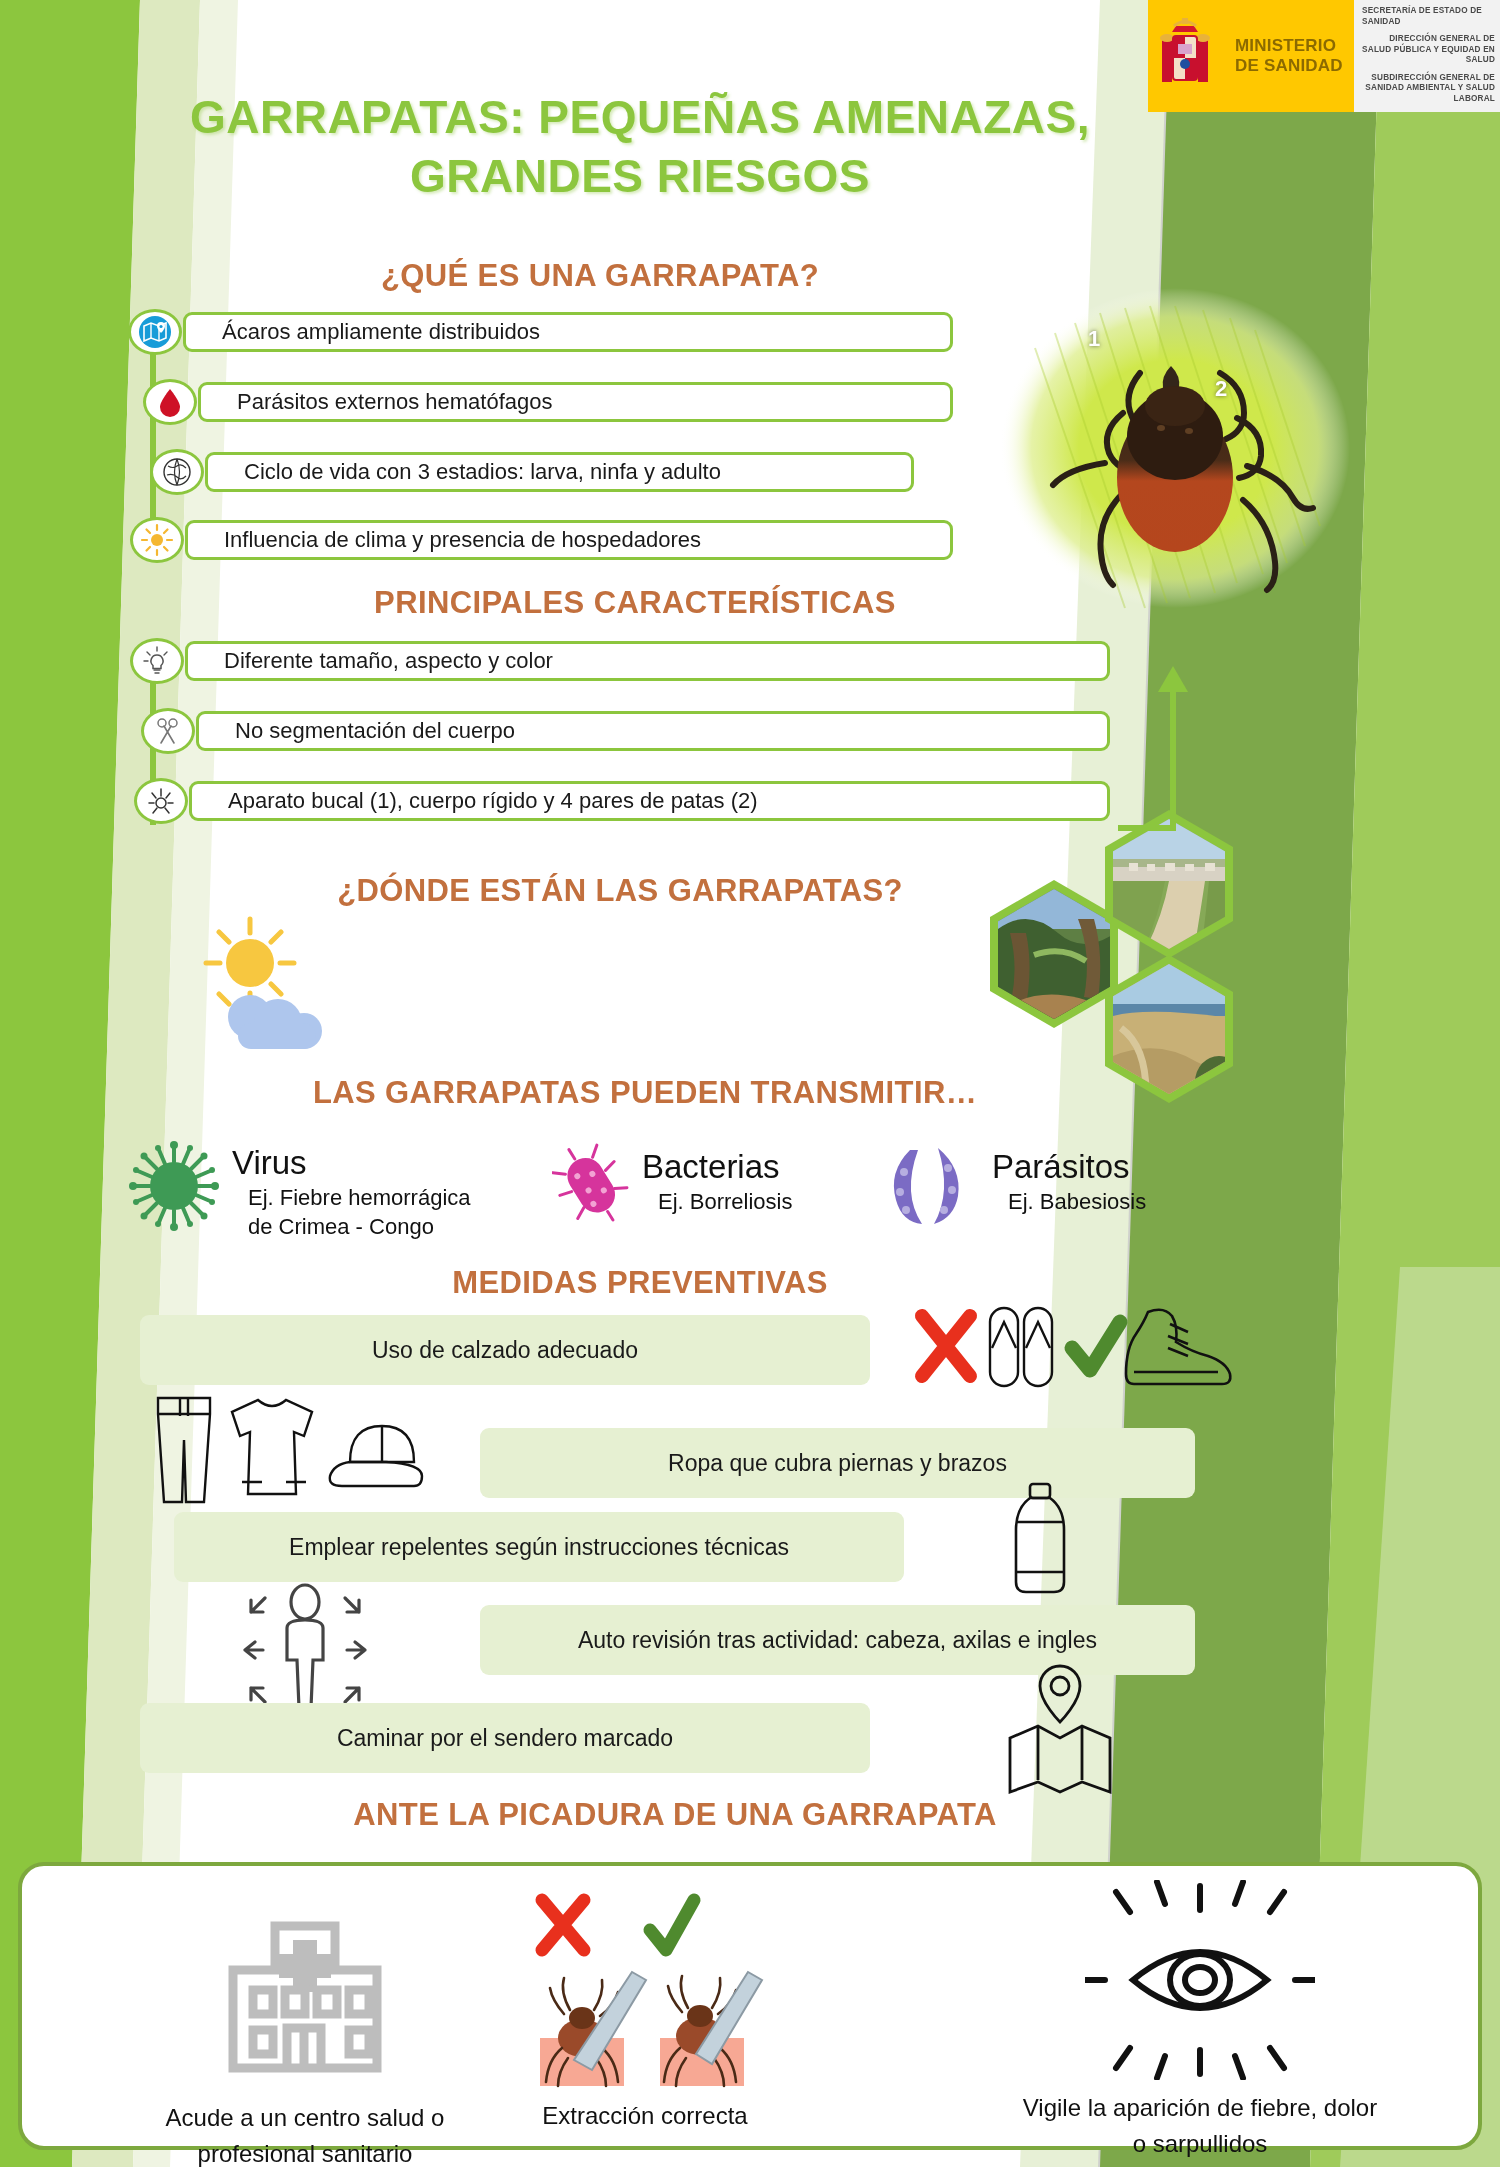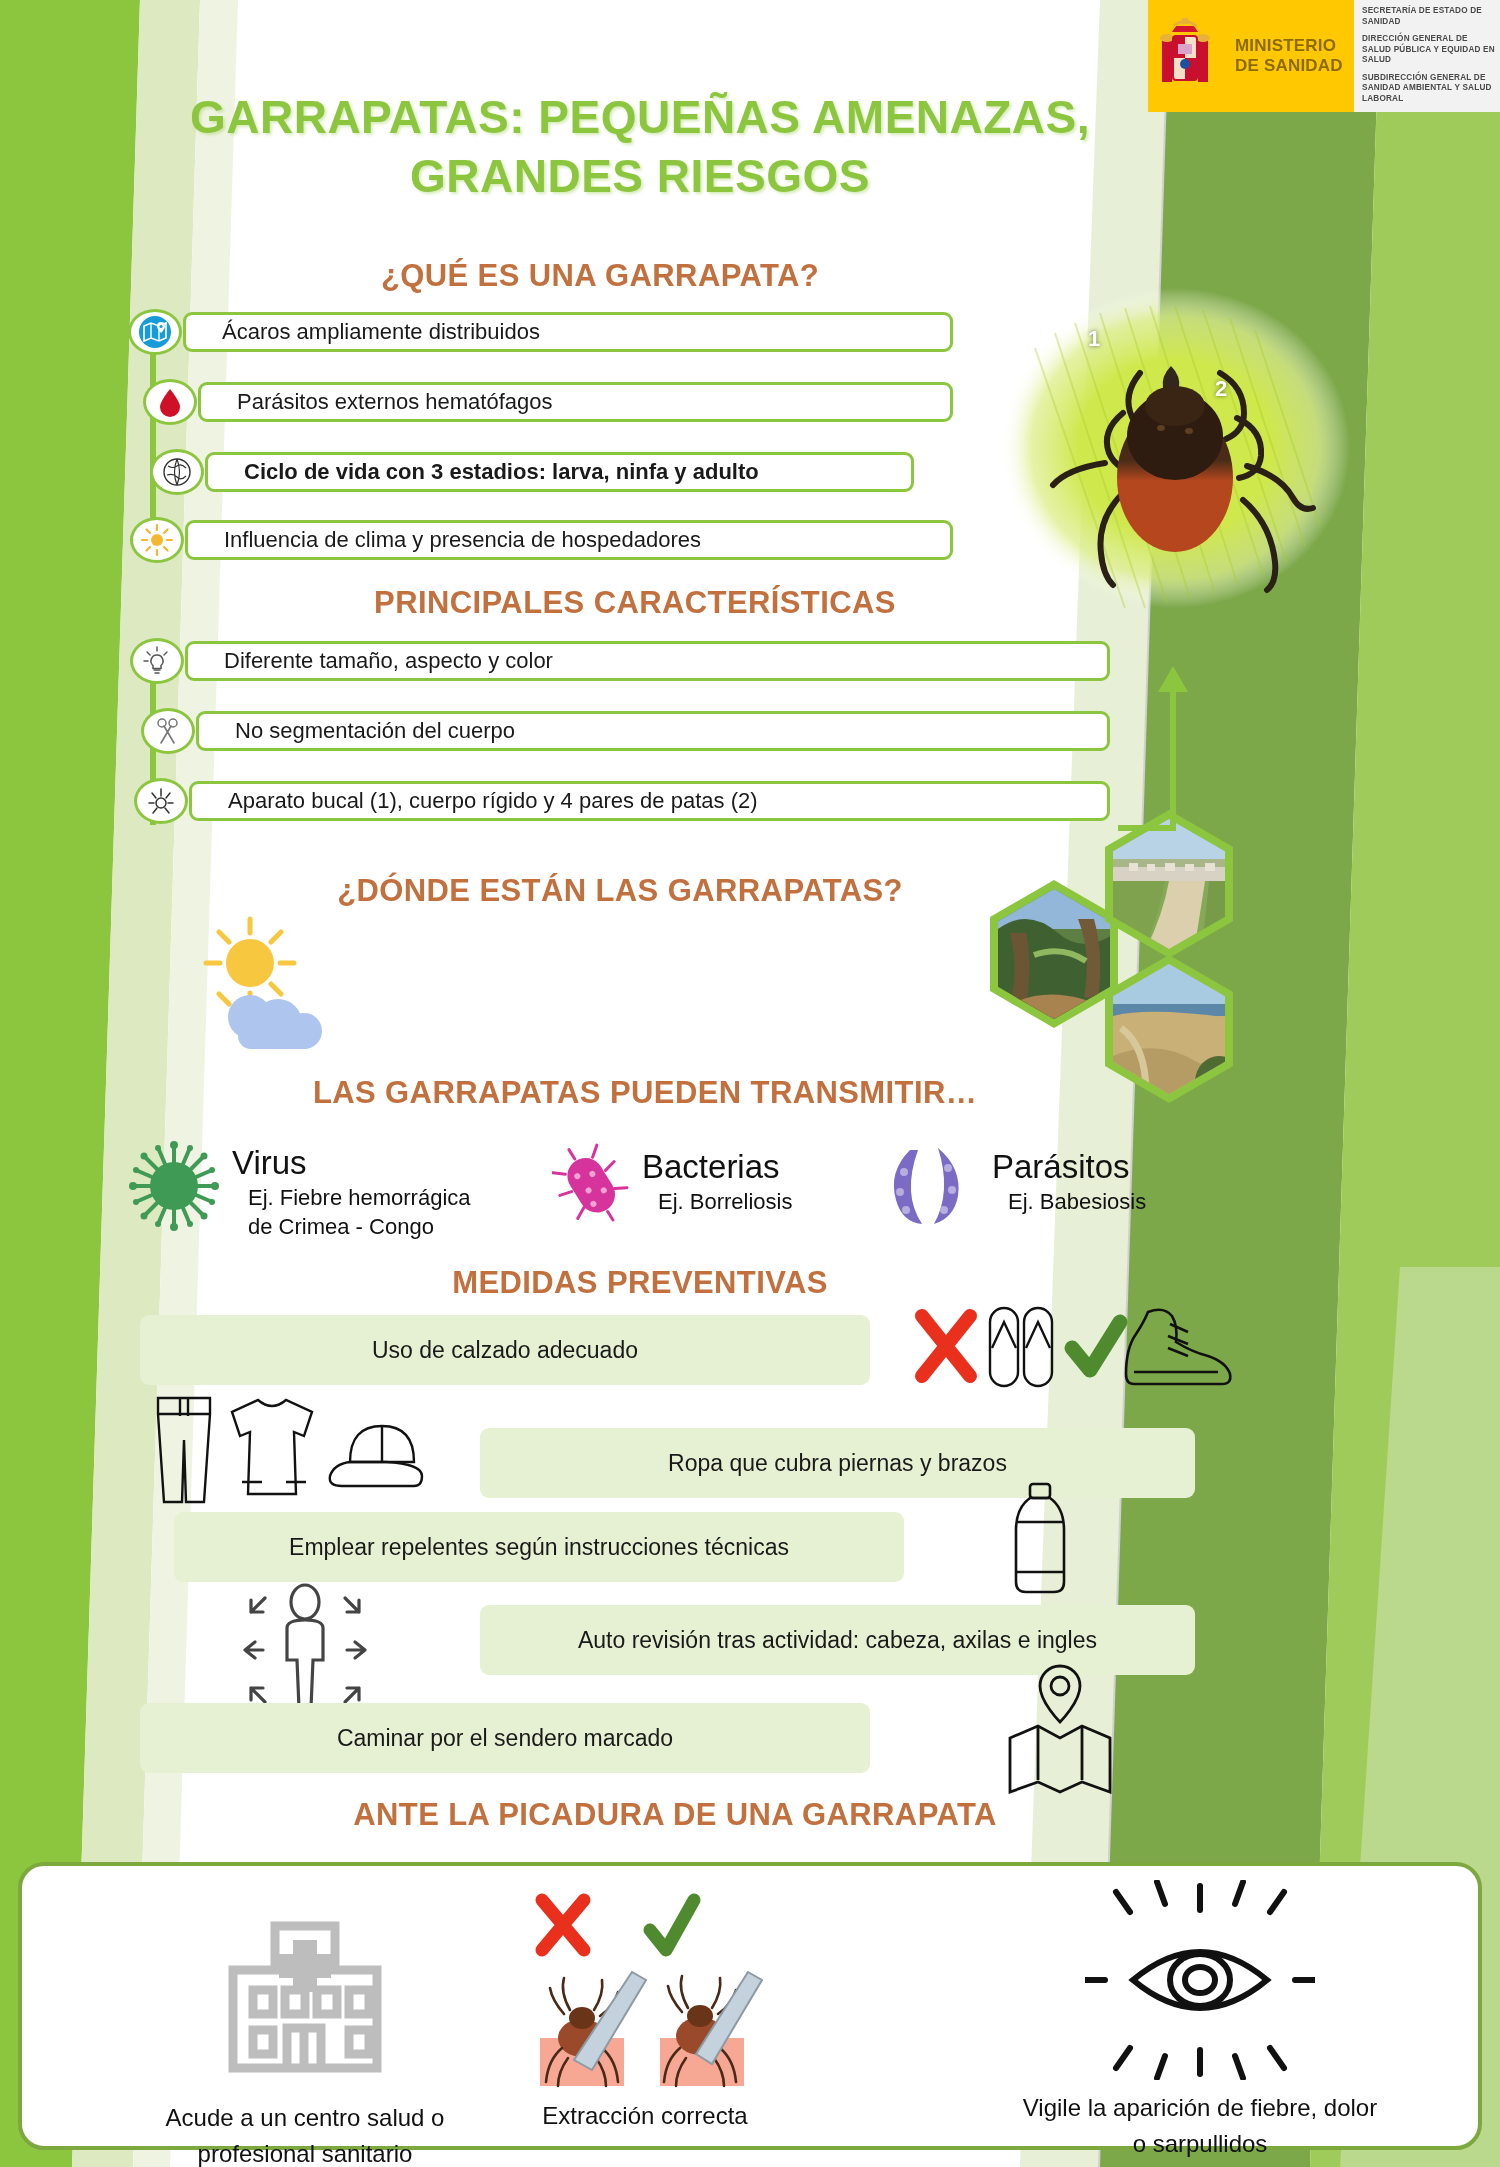--- a/index.html
+++ b/index.html
@@ -67,21 +67,21 @@
     display:flex;align-items:center;gap:19px;padding-left:6px;box-sizing:border-box;
   }
   .coa{width:62px;height:84px;flex:0 0 auto;}
   .logo-minis{
     color:#8C6A00;font-weight:bold;font-size:17px;line-height:1.15;letter-spacing:.2px;
   }
   .logo-right{
     flex:1;background:#F2F2F2;padding:6px 5px 4px 8px;box-sizing:border-box;
     font-size:8.2px;line-height:1.28;color:#4A4A4A;font-weight:bold;letter-spacing:.2px;
   }
-  .logo-right div+div{margin-top:7px;}
+  .logo-right div+div{margin-top:7px;text-align:right;}
 
   
   .main-title{
     position:absolute;left:140px;top:88px;width:1000px;text-align:center;
     color:#8CC63E;font-size:46px;font-weight:bold;line-height:1.28;
     letter-spacing:.5px;
     text-shadow:2px 2px 3px rgba(140,198,62,.35);
   }
   .sec-title{
     position:absolute;text-align:center;color:#C2703E;
@@ -220,21 +220,21 @@
 
 <div class="pill" style="left:198px;top:382px;width:755px;">
   <span class="pill-text">Parásitos externos hematófagos</span>
 </div>
 <div class="bullet-icon" style="left:143px;top:379px;">
   <svg width="26" height="30" viewBox="0 0 26 30">
     <path d="M13 2 C13 2 3 14 3 20 a10 10 0 0 0 20 0 C23 14 13 2 13 2 z" fill="#CE1126"></path>
   </svg>
 </div>
 
-<div class="pill" style="left:205px;top:452px;width:709px;font-weight:bold;">
+<div class="pill" style="left:205px;top:452px;width:709px;">
   <span class="pill-text">Ciclo de vida con 3 estadios: larva, ninfa y adulto</span>
 </div>
 <div class="bullet-icon" style="left:150px;top:449px;">
   <svg width="30" height="30" viewBox="0 0 30 30">
     <circle cx="15" cy="15" r="13" fill="none" stroke="#333" stroke-width="1.4"></circle>
     <path d="M6 9 q5 3 9 0 t9 2 M5 18 q6 -2 10 2 t9 -1 M15 2 q-5 13 0 26 M15 2 q5 13 0 26" fill="none" stroke="#333" stroke-width="1.2"></path>
   </svg>
 </div>
 
 <div class="pill" style="left:185px;top:520px;width:768px;">

